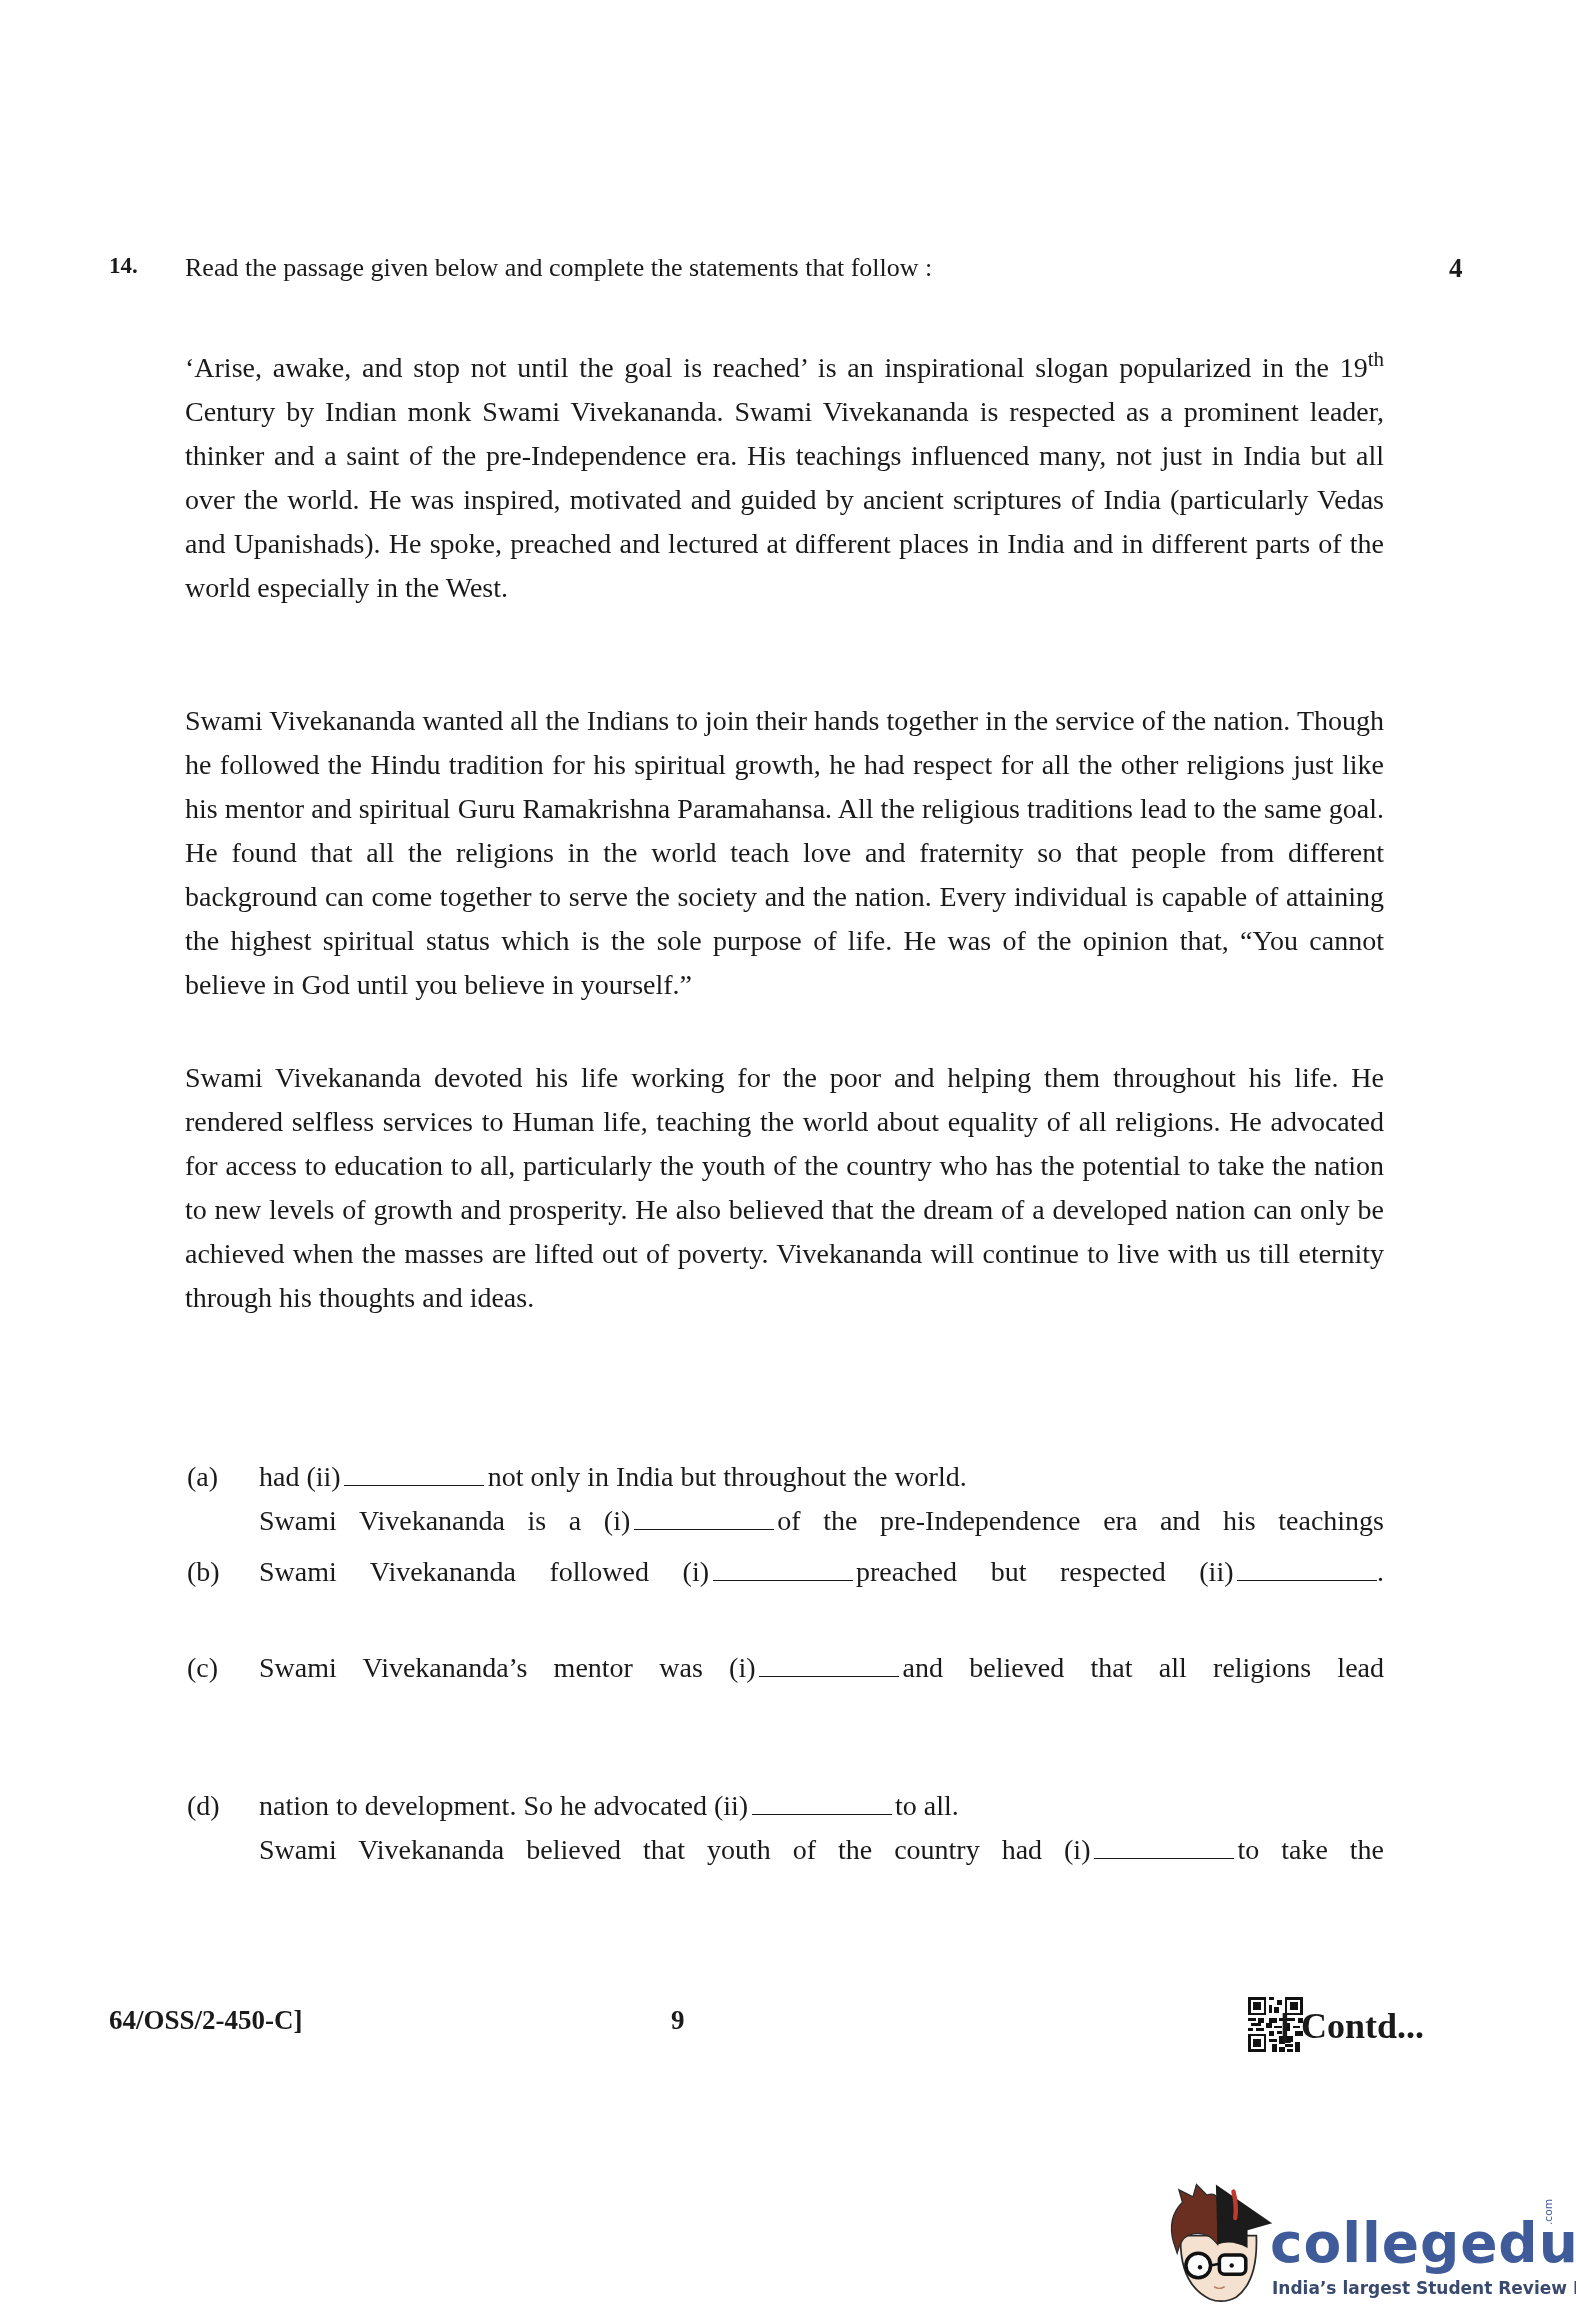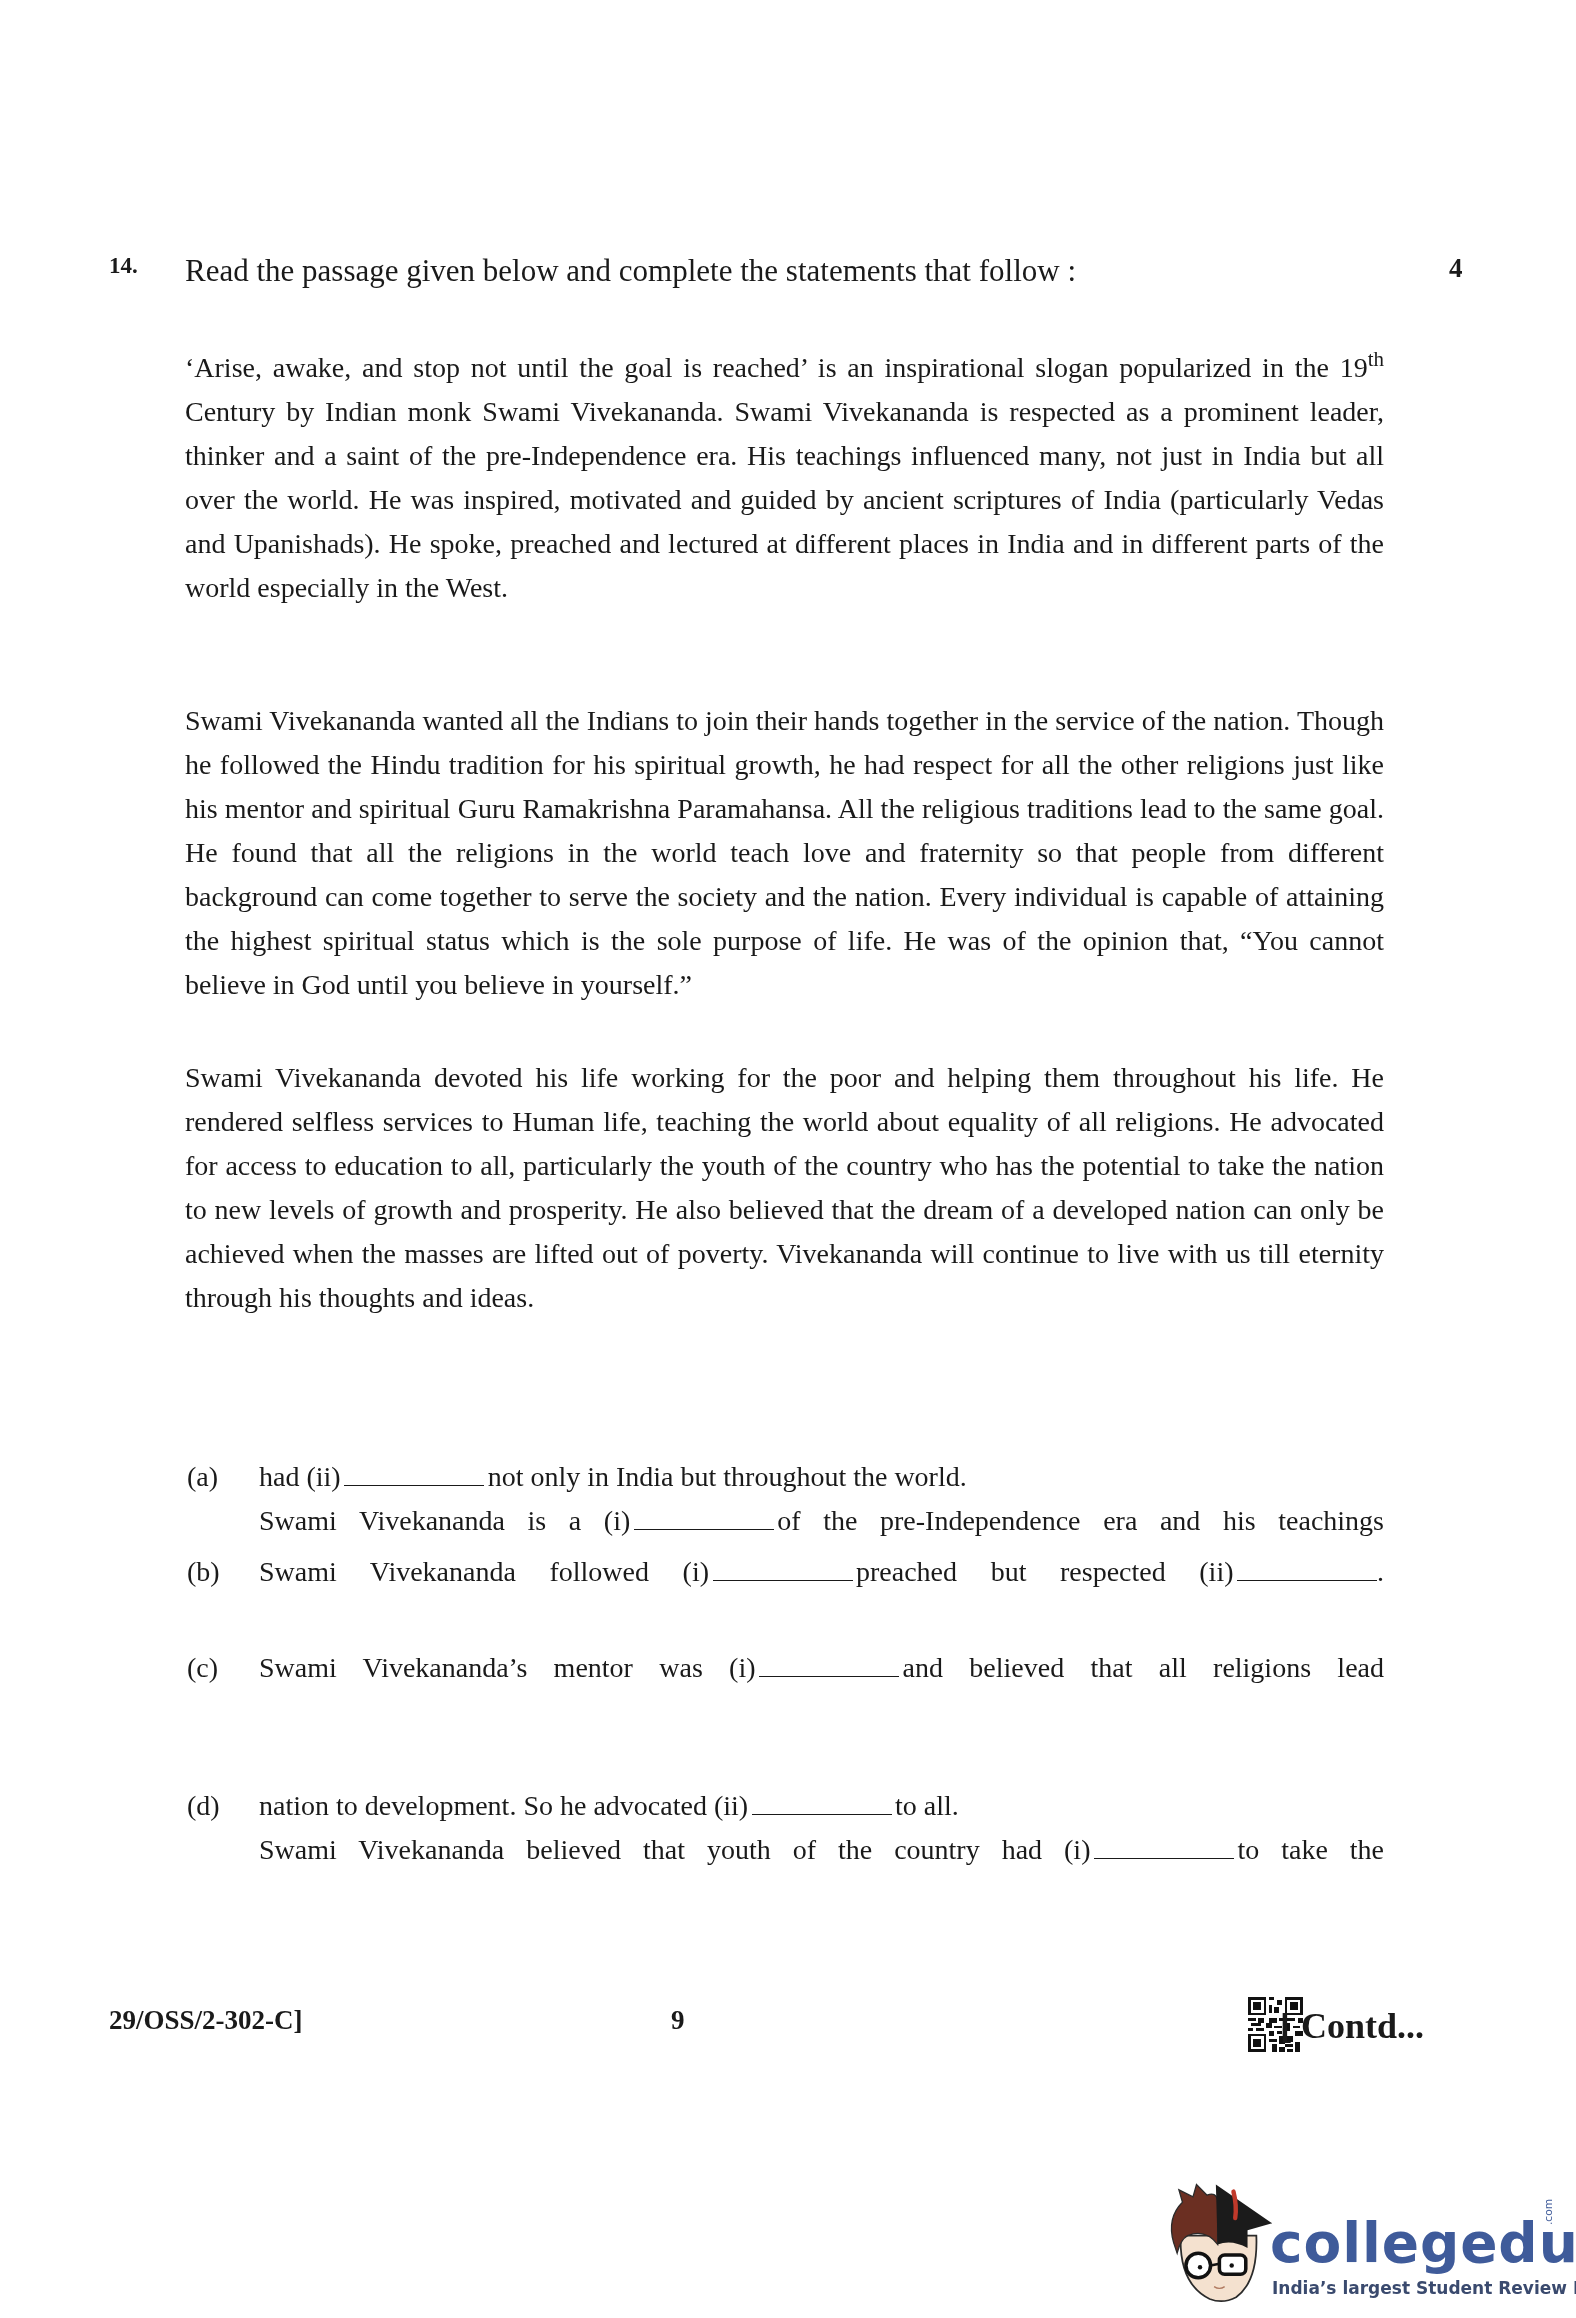--- a/index.html
+++ b/index.html
@@ -3,21 +3,21 @@
 <meta charset="utf-8">
 <style>
   html, body { margin: 0; padding: 0; background: #ffffff; }
   body {
     width: 1576px; height: 2319px; position: relative; overflow: hidden;
     font-family: "Liberation Serif", "DejaVu Serif", serif;
     color: #1a1a1a;
   }
   .abs { position: absolute; }
   .qnum { left: 109px; top: 253px; font-size: 23px; font-weight: bold; }
-  .qtext { left: 185px; top: 253px; font-size: 31px; }
+  .qtext { left: 185px; top: 253px; font-size: 26px; }
   .marks { left: 1449px; top: 253px; font-size: 27px; font-weight: bold; }
 
   .passage { left: 185px; width: 1199px; font-size: 28px; line-height: 44px; text-align: justify; }
   .passage p { margin: 0; }
   .passage sup { font-size: 21px; line-height: 0; vertical-align: 10.6px; margin-top: 15px; }
   #para1 { top: 346px; }
   #para2 { top: 699px; }
   #para3 { top: 1056px; }
 
   .item { left: 187px; width: 1197px; font-size: 28px; line-height: 44px; }
@@ -73,21 +73,21 @@
   <span class="lbl">(c)</span>
   <div class="body"><span>Swami Vivekananda’s mentor was (i)</span><span class="blank"></span><span>and believed that all religions lead</span></div>
 </div>
 
 <div class="abs item" id="item-d">
   <span class="lbl">(d)</span>
   <div class="body last-left"><span>nation to development. So he advocated (ii)</span><span class="blank"></span><span>to all.</span></div>
   <div class="body"><span>Swami Vivekananda believed that youth of the country had (i)</span><span class="blank"></span><span>to take the</span></div>
 </div>
 
-<div class="abs footer-code">29/OSS/2-302-C]</div>
+<div class="abs footer-code">64/OSS/2-450-C]</div>
 <div class="abs footer-page">9</div>
 <div class="abs qr">
   <svg width="55" height="55" viewBox="0 0 21 21" shape-rendering="crispEdges">
     <rect width="21" height="21" fill="#fff"></rect>
     <g fill="#111">
       <rect x="0" y="0" width="7" height="7"></rect>
         <rect x="1" y="1" width="5" height="5" fill="#fff"></rect>
         <rect x="2" y="2" width="3" height="3"></rect>
       <rect x="14" y="0" width="7" height="7"></rect>
         <rect x="15" y="1" width="5" height="5" fill="#fff"></rect>

